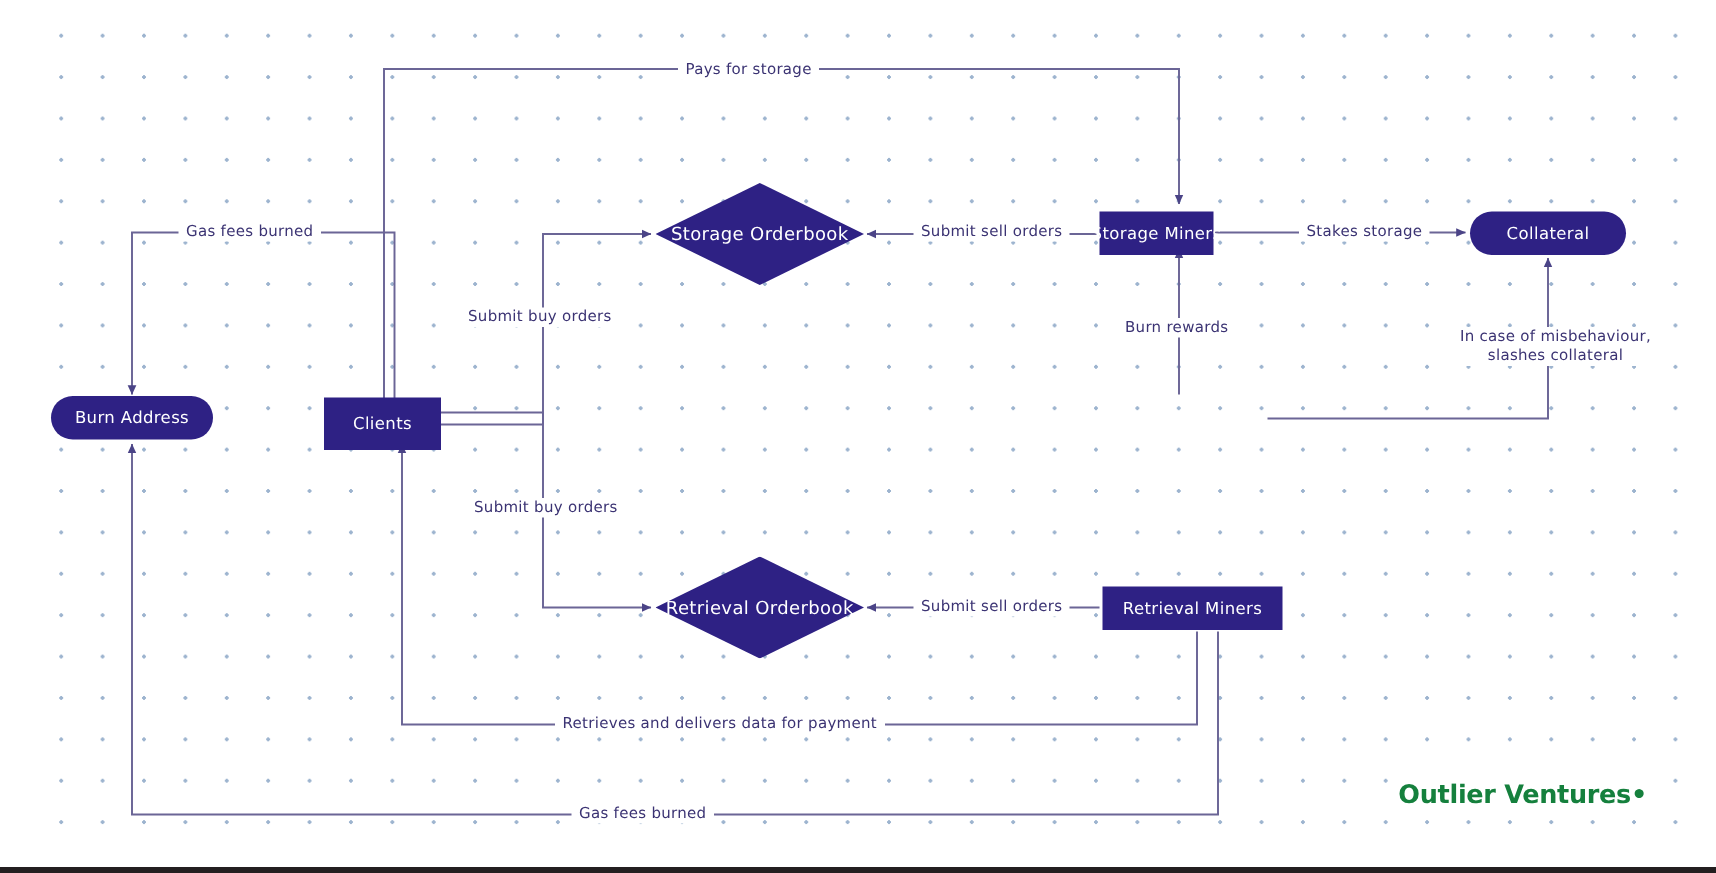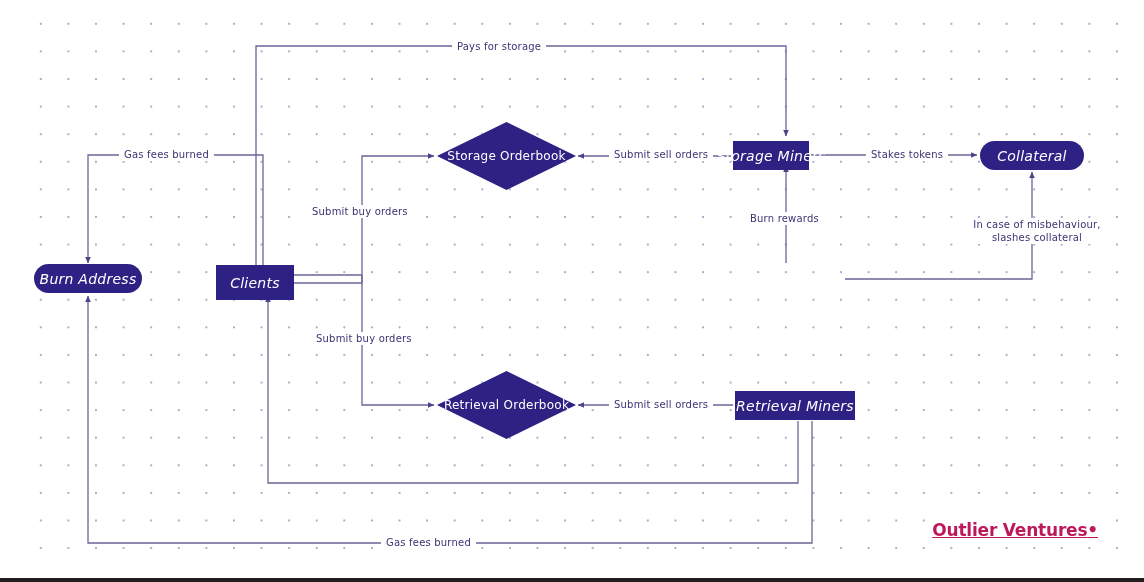--- a/index.html
+++ b/index.html
@@ -20,21 +20,21 @@
   .gutter.left{left:0;top:0;width:20px;height:582px;}
   .gutter.right{right:0;top:0;width:18px;height:582px;}
   .gutter.bottom{left:0;bottom:4px;width:1144px;height:10px;}
   .bottom-rule{position:absolute;left:0;bottom:0;width:1144px;height:4px;background:#231f20;}
 
   svg#wires{position:absolute;left:0;top:0;width:1144px;height:582px;}
 
   .node{
     position:absolute;background:#2e2184;color:#ffffff;
     display:flex;align-items:center;justify-content:center;
-    font-size:14px;letter-spacing:.25px;white-space:nowrap;font-style:italic;
+    font-size:11px;letter-spacing:.25px;white-space:nowrap;
   }
   .node.pill{border-radius:999px;}
   .node.rect{border-radius:0;}
 
   .diamond{position:absolute;}
   .diamond .shape{
     position:absolute;left:0;top:0;width:100%;height:100%;
     background:#2e2184;
     clip-path:polygon(50% 0,100% 50%,50% 100%,0 50%);
   }
@@ -46,22 +46,22 @@
 
   .edge-label{
     position:absolute;color:#3b3municipal;color:#3b3373;
     font-size:10px;letter-spacing:.2px;white-space:nowrap;
     background:#ffffff;padding:0 5px;line-height:13px;
   }
   .edge-label.two{white-space:normal;text-align:center;line-height:13px;}
 
   .logo{
     position:absolute;right:42px;bottom:40px;
-    color:#be185d;font-size:17px;font-weight:bold;letter-spacing:-.2px;
-    white-space:nowrap;background:#fff;padding:2px 4px;text-decoration:underline;
+    color:#15803d;font-size:17px;font-weight:bold;letter-spacing:-.2px;
+    white-space:nowrap;background:#fff;padding:2px 4px;
   }
   .logo .dot{font-size:17px;}
 </style>
 </head>
 <body>
 
 <div id="canvas">
 
   <svg id="wires" viewBox="0 0 1144 582" xmlns="http://www.w3.org/2000/svg">
     <defs>
@@ -132,33 +132,34 @@
   </div>
 
   <div class="edge-label" style="left:452px;top:40px;">Pays for storage</div>
 
   <div class="edge-label" style="left:119px;top:148px;">Gas fees burned</div>
 
   <div class="edge-label" style="left:307px;top:205px;">Submit buy orders</div>
 
   <div class="edge-label" style="left:609px;top:148px;">Submit sell orders</div>
 
-  <div class="edge-label" style="left:866px;top:148px;">Stakes tokens</div>
+  <div class="edge-label" style="left:866px;top:148px;">Stakes storage</div>
 
   <div class="edge-label" style="left:745px;top:212px;">Burn rewards</div>
 
   <div class="edge-label two" style="left:958px;top:218px;width:148px;">
     <span>In case of misbehaviour,</span><br>
     <span>slashes collateral</span>
   </div>
 
   <div class="edge-label" style="left:311px;top:332px;">Submit buy orders</div>
 
   <div class="edge-label" style="left:609px;top:398px;">Submit sell orders</div>
 
+  <div class="edge-label" style="left:370px;top:476px;">Retrieves and delivers data for payment</div>
 
   <div class="edge-label" style="left:381px;top:536px;">Gas fees burned</div>
 
   <div class="logo">
     <span>Outlier Ventures</span><span class="dot">•</span>
   </div>
 
   <div class="gutter top"></div>
   <div class="gutter left"></div>
   <div class="gutter right"></div>

